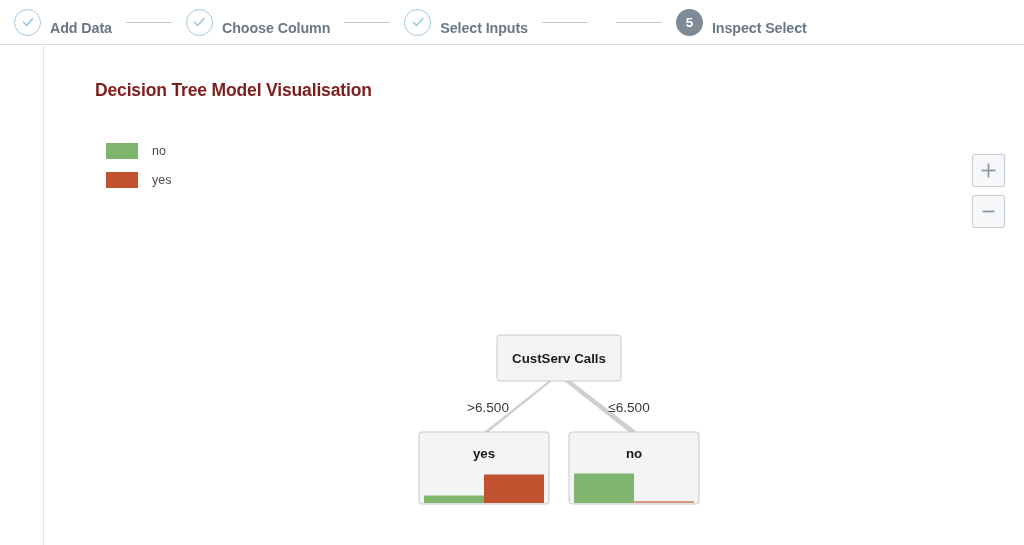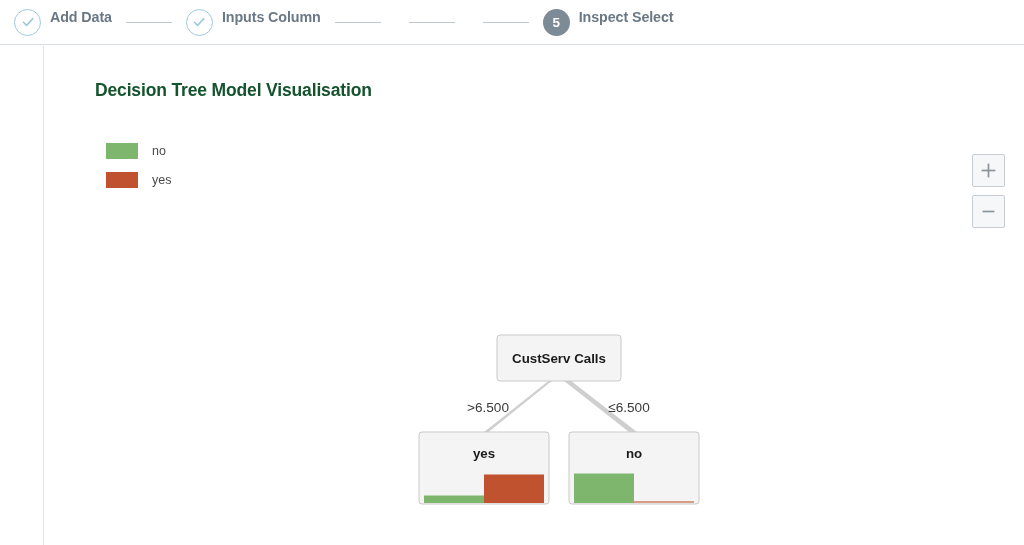--- a/index.html
+++ b/index.html
@@ -22,21 +22,21 @@
     width: 1024px;
     height: 45px;
     box-sizing: border-box;
     border-bottom: 1px solid #d8dde2;
     display: flex;
     align-items: center;
     background: #ffffff;
   }
   .step {
     display: flex;
-    align-items: flex-start;
+    align-items: flex-end;
     white-space: nowrap;
   }
   .step-circle {
     width: 27px;
     height: 27px;
     border-radius: 50%;
     box-sizing: border-box;
     display: flex;
     align-items: center;
     justify-content: center;
@@ -90,21 +90,21 @@
     background: #ffffff;
     overflow: hidden;
   }
 
   #viz-title {
     position: absolute;
     left: 50px;
     top: 34px;
     font-size: 17.5px;
     font-weight: bold;
-    color: #14532d;
+    color: #7f1d1d;
     letter-spacing: -0.15px;
   }
 
   
   #legend {
     position: absolute;
     left: 61px;
     top: 94px;
   }
   .legend-row {
@@ -190,24 +190,32 @@
     <span class="step-label">Add Data</span>
   </div>
   <div class="step-connector"></div>
 
   <div class="step">
     <span class="step-circle done">
       <svg width="20" height="20" viewBox="0 0 20 20" aria-hidden="true">
         <polyline points="5.4,10.2 8.6,13.4 14.8,6.6" fill="none" stroke="#9ec9e0" stroke-width="1.6" stroke-linecap="round" stroke-linejoin="round"></polyline>
       </svg>
     </span>
-    <span class="step-label">Inputs Column</span>
-  </div>
-  <div class="step-connector"></div>
-
+    <span class="step-label">Choose Column</span>
+  </div>
+  <div class="step-connector"></div>
+
+  <div class="step">
+    <span class="step-circle done">
+      <svg width="20" height="20" viewBox="0 0 20 20" aria-hidden="true">
+        <polyline points="5.4,10.2 8.6,13.4 14.8,6.6" fill="none" stroke="#9ec9e0" stroke-width="1.6" stroke-linecap="round" stroke-linejoin="round"></polyline>
+      </svg>
+    </span>
+    <span class="step-label">Select Inputs</span>
+  </div>
   <div class="step-connector"></div>
 
   <div class="step-connector"></div>
 
   <div class="step">
     <span class="step-circle current">5</span>
     <span class="step-label">Inspect Select</span>
   </div>
 </div>
 

